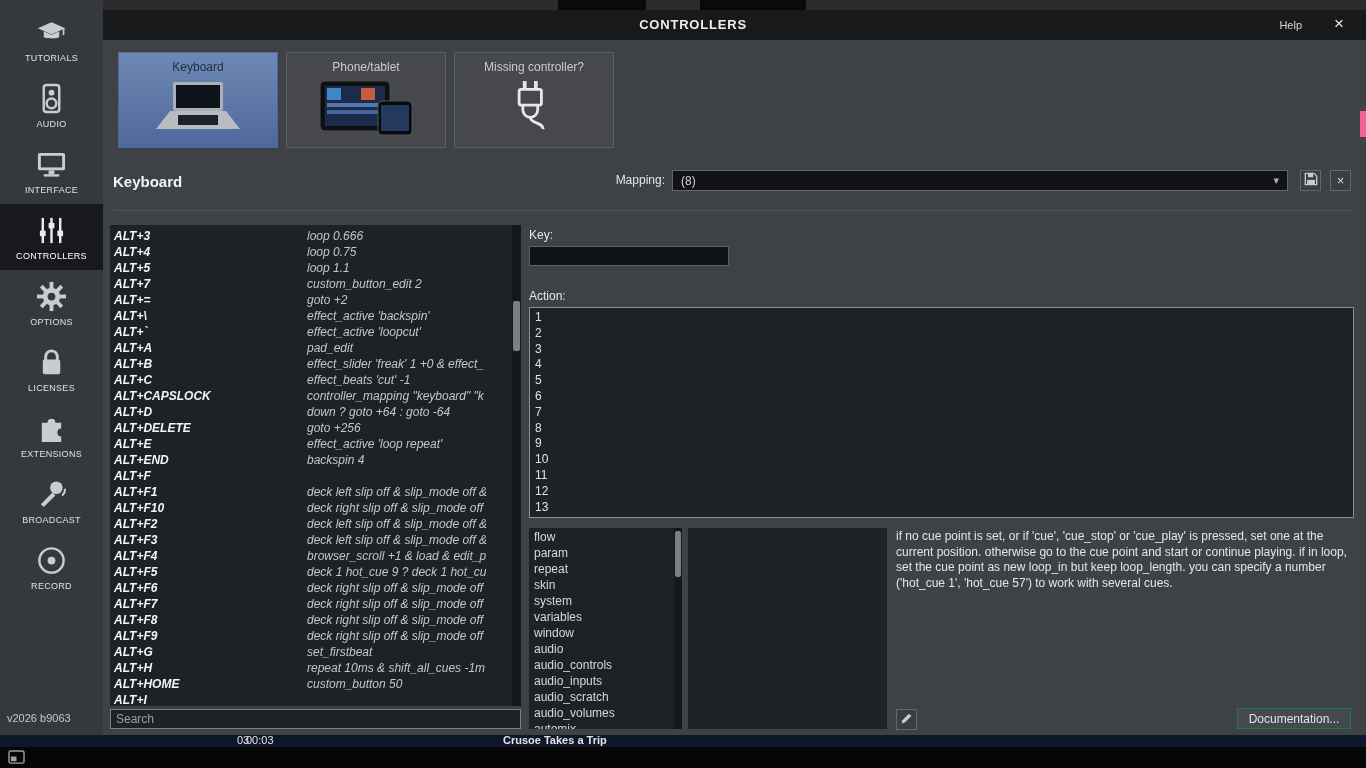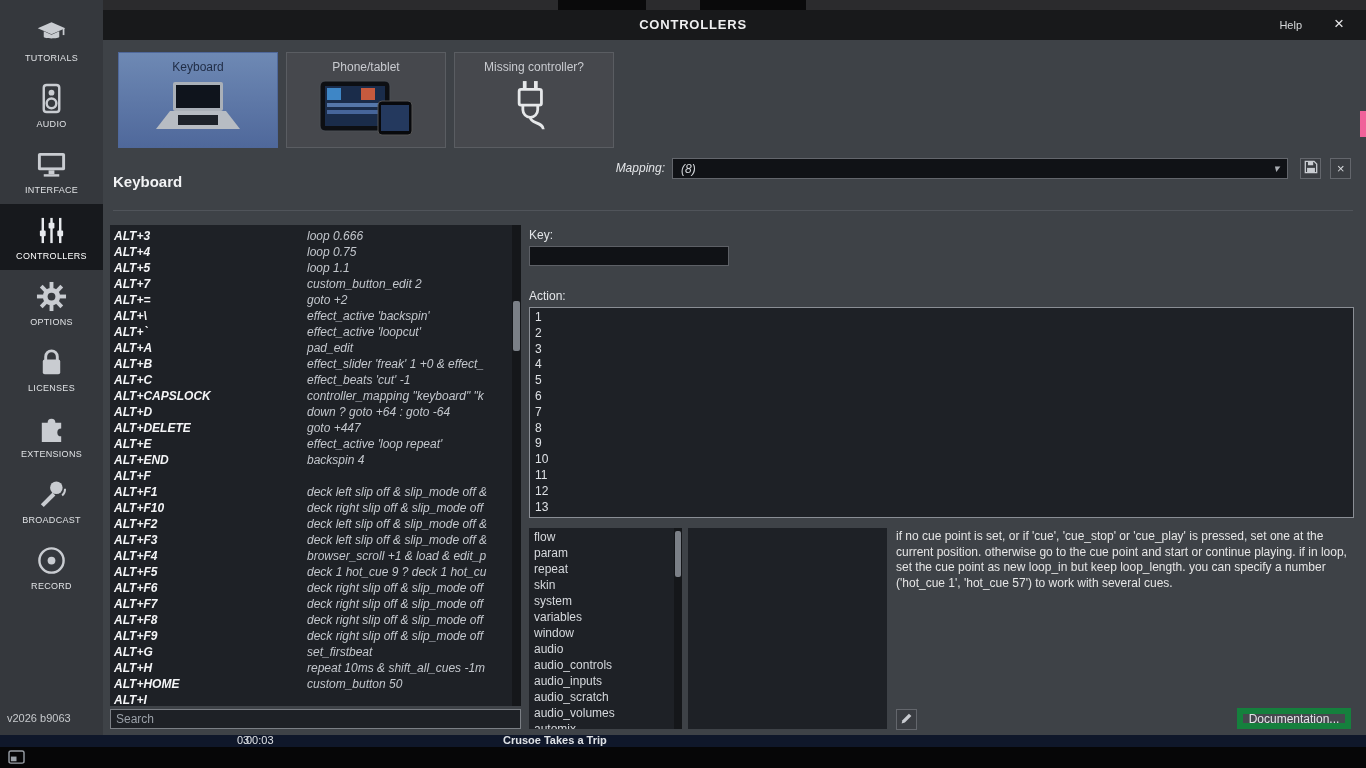--- a/index.html
+++ b/index.html
@@ -21,21 +21,21 @@
   .side-item.selected{background:#17191d;}
   .side-item.selected .side-label{color:#ffffff;}
   .version{position:absolute;left:7px;top:712px;font-size:11px;color:#c7cacd;}
   .main{position:absolute;left:103px;top:40px;width:1263px;height:695px;background:#3e4247;}
   .tabs{position:absolute;left:15px;top:12px;display:flex;gap:8px;}
   .tab{width:160px;height:96px;background:#46484d;border:1px solid #5a5d62;cursor:pointer;}
   .tab.selected{background:linear-gradient(#6e89b4,#4f689b);border-color:#4f689b;}
   .tab-label{text-align:center;margin-top:7px;font-size:12px;color:#c9cbd0;}
   .tab.selected .tab-label{color:#1f2c45;}
   .tab-image{height:68px;display:flex;align-items:center;justify-content:center;}
-  .mapping-row{position:absolute;left:0;top:118px;width:1263px;height:22px;font-style:italic;}
+  .mapping-row{position:absolute;left:0;top:130px;width:1263px;height:22px;}
   .mapping-label{position:absolute;left:450px;width:112px;top:3px;font-size:12px;color:#e3e5e8;text-align:right;}
   .mapping-dropdown{position:absolute;left:569px;top:0;width:616px;height:21px;background:#101216;border:1px solid #63666c;font-size:12px;color:#d2d5d9;display:flex;align-items:center;padding:0 8px;cursor:pointer;}
   .mapping-dropdown .caret{margin-left:auto;color:#a9adb3;font-size:11px;}
   .icon-btn{position:absolute;width:21px;height:21px;background:#3a3d42;border:1px solid #63666c;display:flex;align-items:center;justify-content:center;cursor:pointer;}
   .icon-btn.save{left:1197px;top:0;}
   .icon-btn.del{left:1227px;top:0;font-size:13px;color:#d8dadd;}
   .section-title{position:absolute;left:10px;top:133px;font-size:15px;font-weight:bold;color:#f2f3f5;}
   .separator{position:absolute;left:10px;top:170px;width:1240px;height:1px;background:#50545a;}
   .shortcut-list{position:absolute;left:7px;top:185px;width:411px;height:481px;background:#1e2126;overflow:hidden;}
   .rows{position:absolute;left:0;top:3px;right:9px;}
@@ -54,21 +54,21 @@
   .action-editor{position:absolute;left:426px;top:267px;width:825px;height:211px;background:#1e2126;border:1px solid #8a8e95;padding:2px 5px;cursor:text;overflow:hidden;}
   .line-num{font-size:12px;line-height:15.8px;color:#dfe2e6;}
   .category-list{position:absolute;left:426px;top:488px;width:153px;height:201px;background:#1e2126;overflow:hidden;}
   #category-items{position:absolute;left:0;top:1px;right:8px;}
   .cat-item{height:16px;line-height:16px;font-size:12px;color:#d6d9dd;padding-left:5px;white-space:nowrap;overflow:hidden;cursor:default;}
   .vscroll.cat{width:8px;}
   .category-list .thumb{top:3px;height:46px;left:1px;width:6px;}
   .subaction-list{position:absolute;left:585px;top:488px;width:199px;height:201px;background:#1e2126;}
   .description{position:absolute;left:793px;top:489px;width:460px;font-size:12px;line-height:15.5px;color:#e5e5e5;}
   .icon-btn.pencil{left:793px;top:669px;}
-  .doc-btn{position:absolute;left:1134px;top:668px;width:114px;height:21px;background:#45484e;border:6px solid #15803d;color:#e2e4e7;font-size:12px;display:flex;align-items:center;justify-content:center;cursor:pointer;}
+  .doc-btn{position:absolute;left:1134px;top:668px;width:114px;height:21px;background:#45484e;border:1px solid #15803d;color:#e2e4e7;font-size:12px;display:flex;align-items:center;justify-content:center;cursor:pointer;}
   .bg-row1{position:absolute;left:0;top:735px;width:1366px;height:12px;background:#0f172a;overflow:hidden;font-size:11px;color:#dfe2e6;}
   .bg-num{position:absolute;left:237px;top:-1px;}
   .bg-time{position:absolute;left:246px;top:-1px;}
   .bg-title{position:absolute;left:503px;top:-1px;font-weight:bold;}
   .bg-row2{position:absolute;left:0;top:747px;width:1366px;height:21px;background:#060607;}
   .sideview-btn{position:absolute;left:6px;top:2px;width:20px;height:17px;display:flex;align-items:center;justify-content:center;cursor:pointer;}
   .pink-mark{position:absolute;left:1360px;top:111px;width:6px;height:26px;background:#f0629a;}
 </style>
 </head>
 <body>
@@ -263,21 +263,21 @@
           <div class="sc-row"><span class="sc-key">ALT+5</span><span class="sc-action">loop 1.1</span></div>
           <div class="sc-row"><span class="sc-key">ALT+7</span><span class="sc-action">custom_button_edit 2</span></div>
           <div class="sc-row"><span class="sc-key">ALT+=</span><span class="sc-action">goto +2</span></div>
           <div class="sc-row"><span class="sc-key">ALT+\</span><span class="sc-action">effect_active 'backspin'</span></div>
           <div class="sc-row"><span class="sc-key">ALT+`</span><span class="sc-action">effect_active 'loopcut'</span></div>
           <div class="sc-row"><span class="sc-key">ALT+A</span><span class="sc-action">pad_edit</span></div>
           <div class="sc-row"><span class="sc-key">ALT+B</span><span class="sc-action">effect_slider 'freak' 1 +0 &amp; effect_</span></div>
           <div class="sc-row"><span class="sc-key">ALT+C</span><span class="sc-action">effect_beats 'cut' -1</span></div>
           <div class="sc-row"><span class="sc-key">ALT+CAPSLOCK</span><span class="sc-action">controller_mapping "keyboard" "k</span></div>
           <div class="sc-row"><span class="sc-key">ALT+D</span><span class="sc-action">down ? goto +64 : goto -64</span></div>
-          <div class="sc-row"><span class="sc-key">ALT+DELETE</span><span class="sc-action">goto +447</span></div>
+          <div class="sc-row"><span class="sc-key">ALT+DELETE</span><span class="sc-action">goto +256</span></div>
           <div class="sc-row"><span class="sc-key">ALT+E</span><span class="sc-action">effect_active 'loop repeat'</span></div>
           <div class="sc-row"><span class="sc-key">ALT+END</span><span class="sc-action">backspin 4</span></div>
           <div class="sc-row"><span class="sc-key">ALT+F</span><span class="sc-action"></span></div>
           <div class="sc-row"><span class="sc-key">ALT+F1</span><span class="sc-action">deck left slip off &amp; slip_mode off &amp;</span></div>
           <div class="sc-row"><span class="sc-key">ALT+F10</span><span class="sc-action">deck right slip off &amp; slip_mode off</span></div>
           <div class="sc-row"><span class="sc-key">ALT+F2</span><span class="sc-action">deck left slip off &amp; slip_mode off &amp;</span></div>
           <div class="sc-row"><span class="sc-key">ALT+F3</span><span class="sc-action">deck left slip off &amp; slip_mode off &amp;</span></div>
           <div class="sc-row"><span class="sc-key">ALT+F4</span><span class="sc-action">browser_scroll +1 &amp; load &amp; edit_p</span></div>
           <div class="sc-row"><span class="sc-key">ALT+F5</span><span class="sc-action">deck 1 hot_cue 9 ? deck 1 hot_cu</span></div>
           <div class="sc-row"><span class="sc-key">ALT+F6</span><span class="sc-action">deck right slip off &amp; slip_mode off</span></div>

